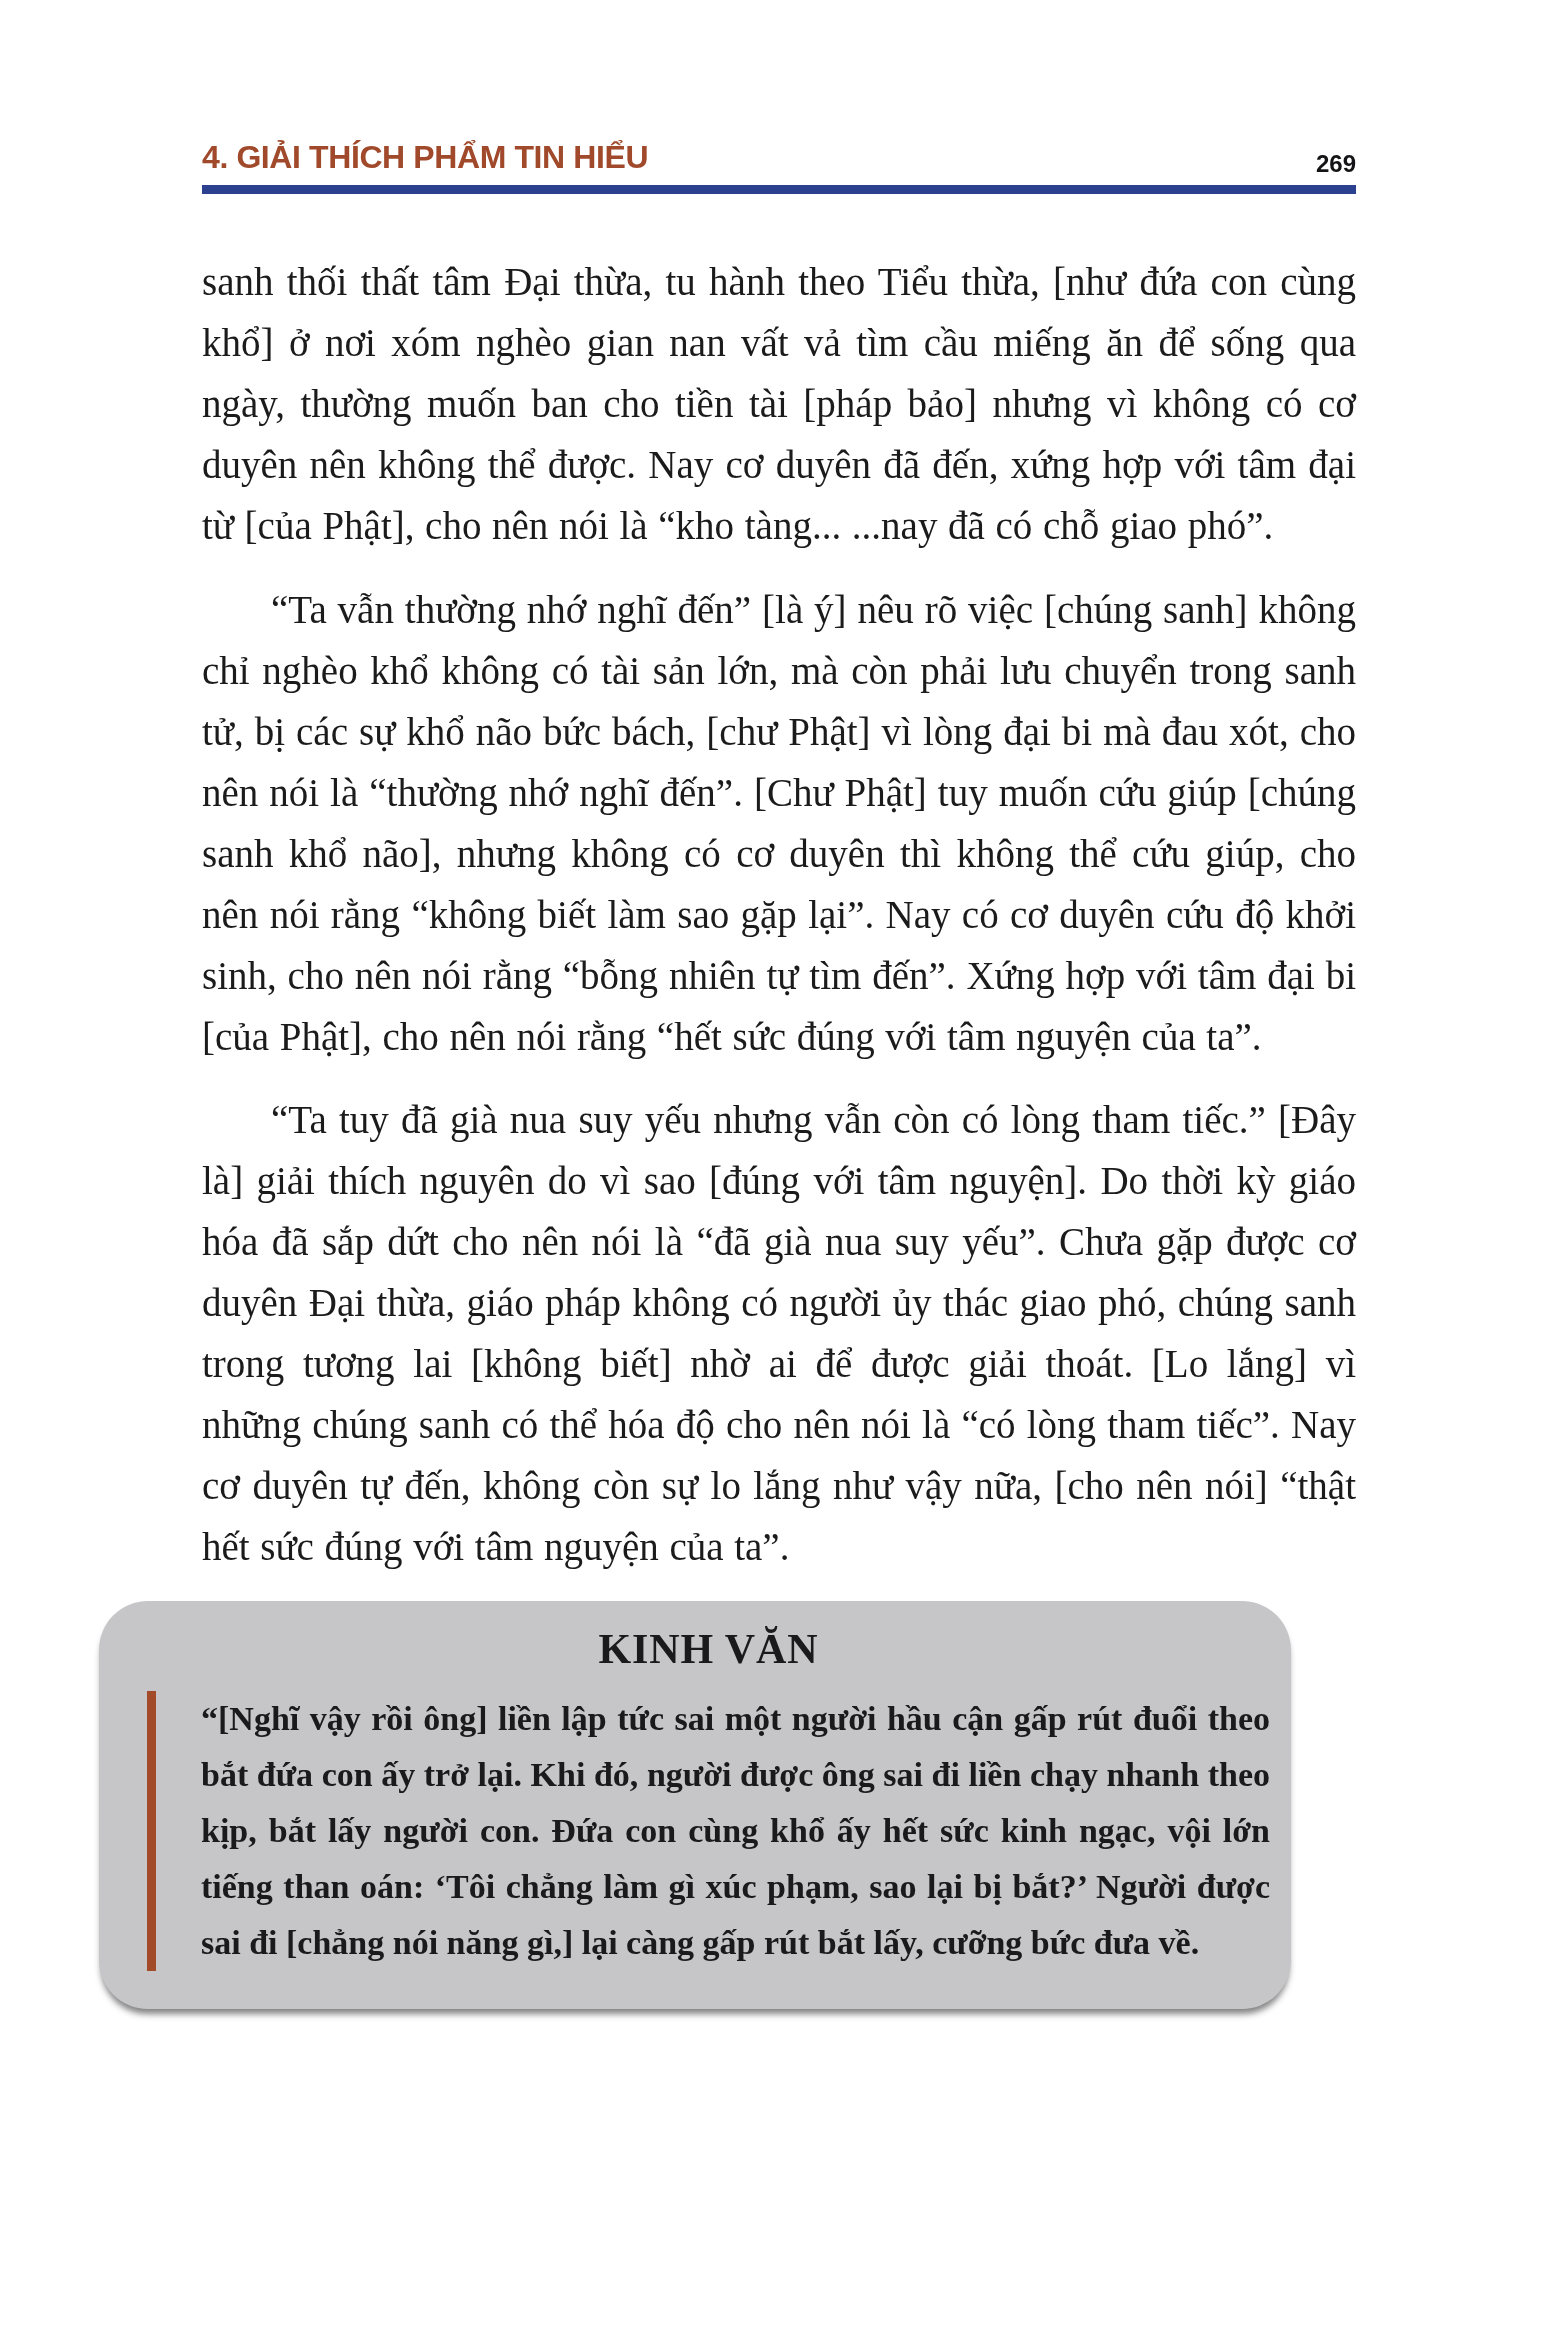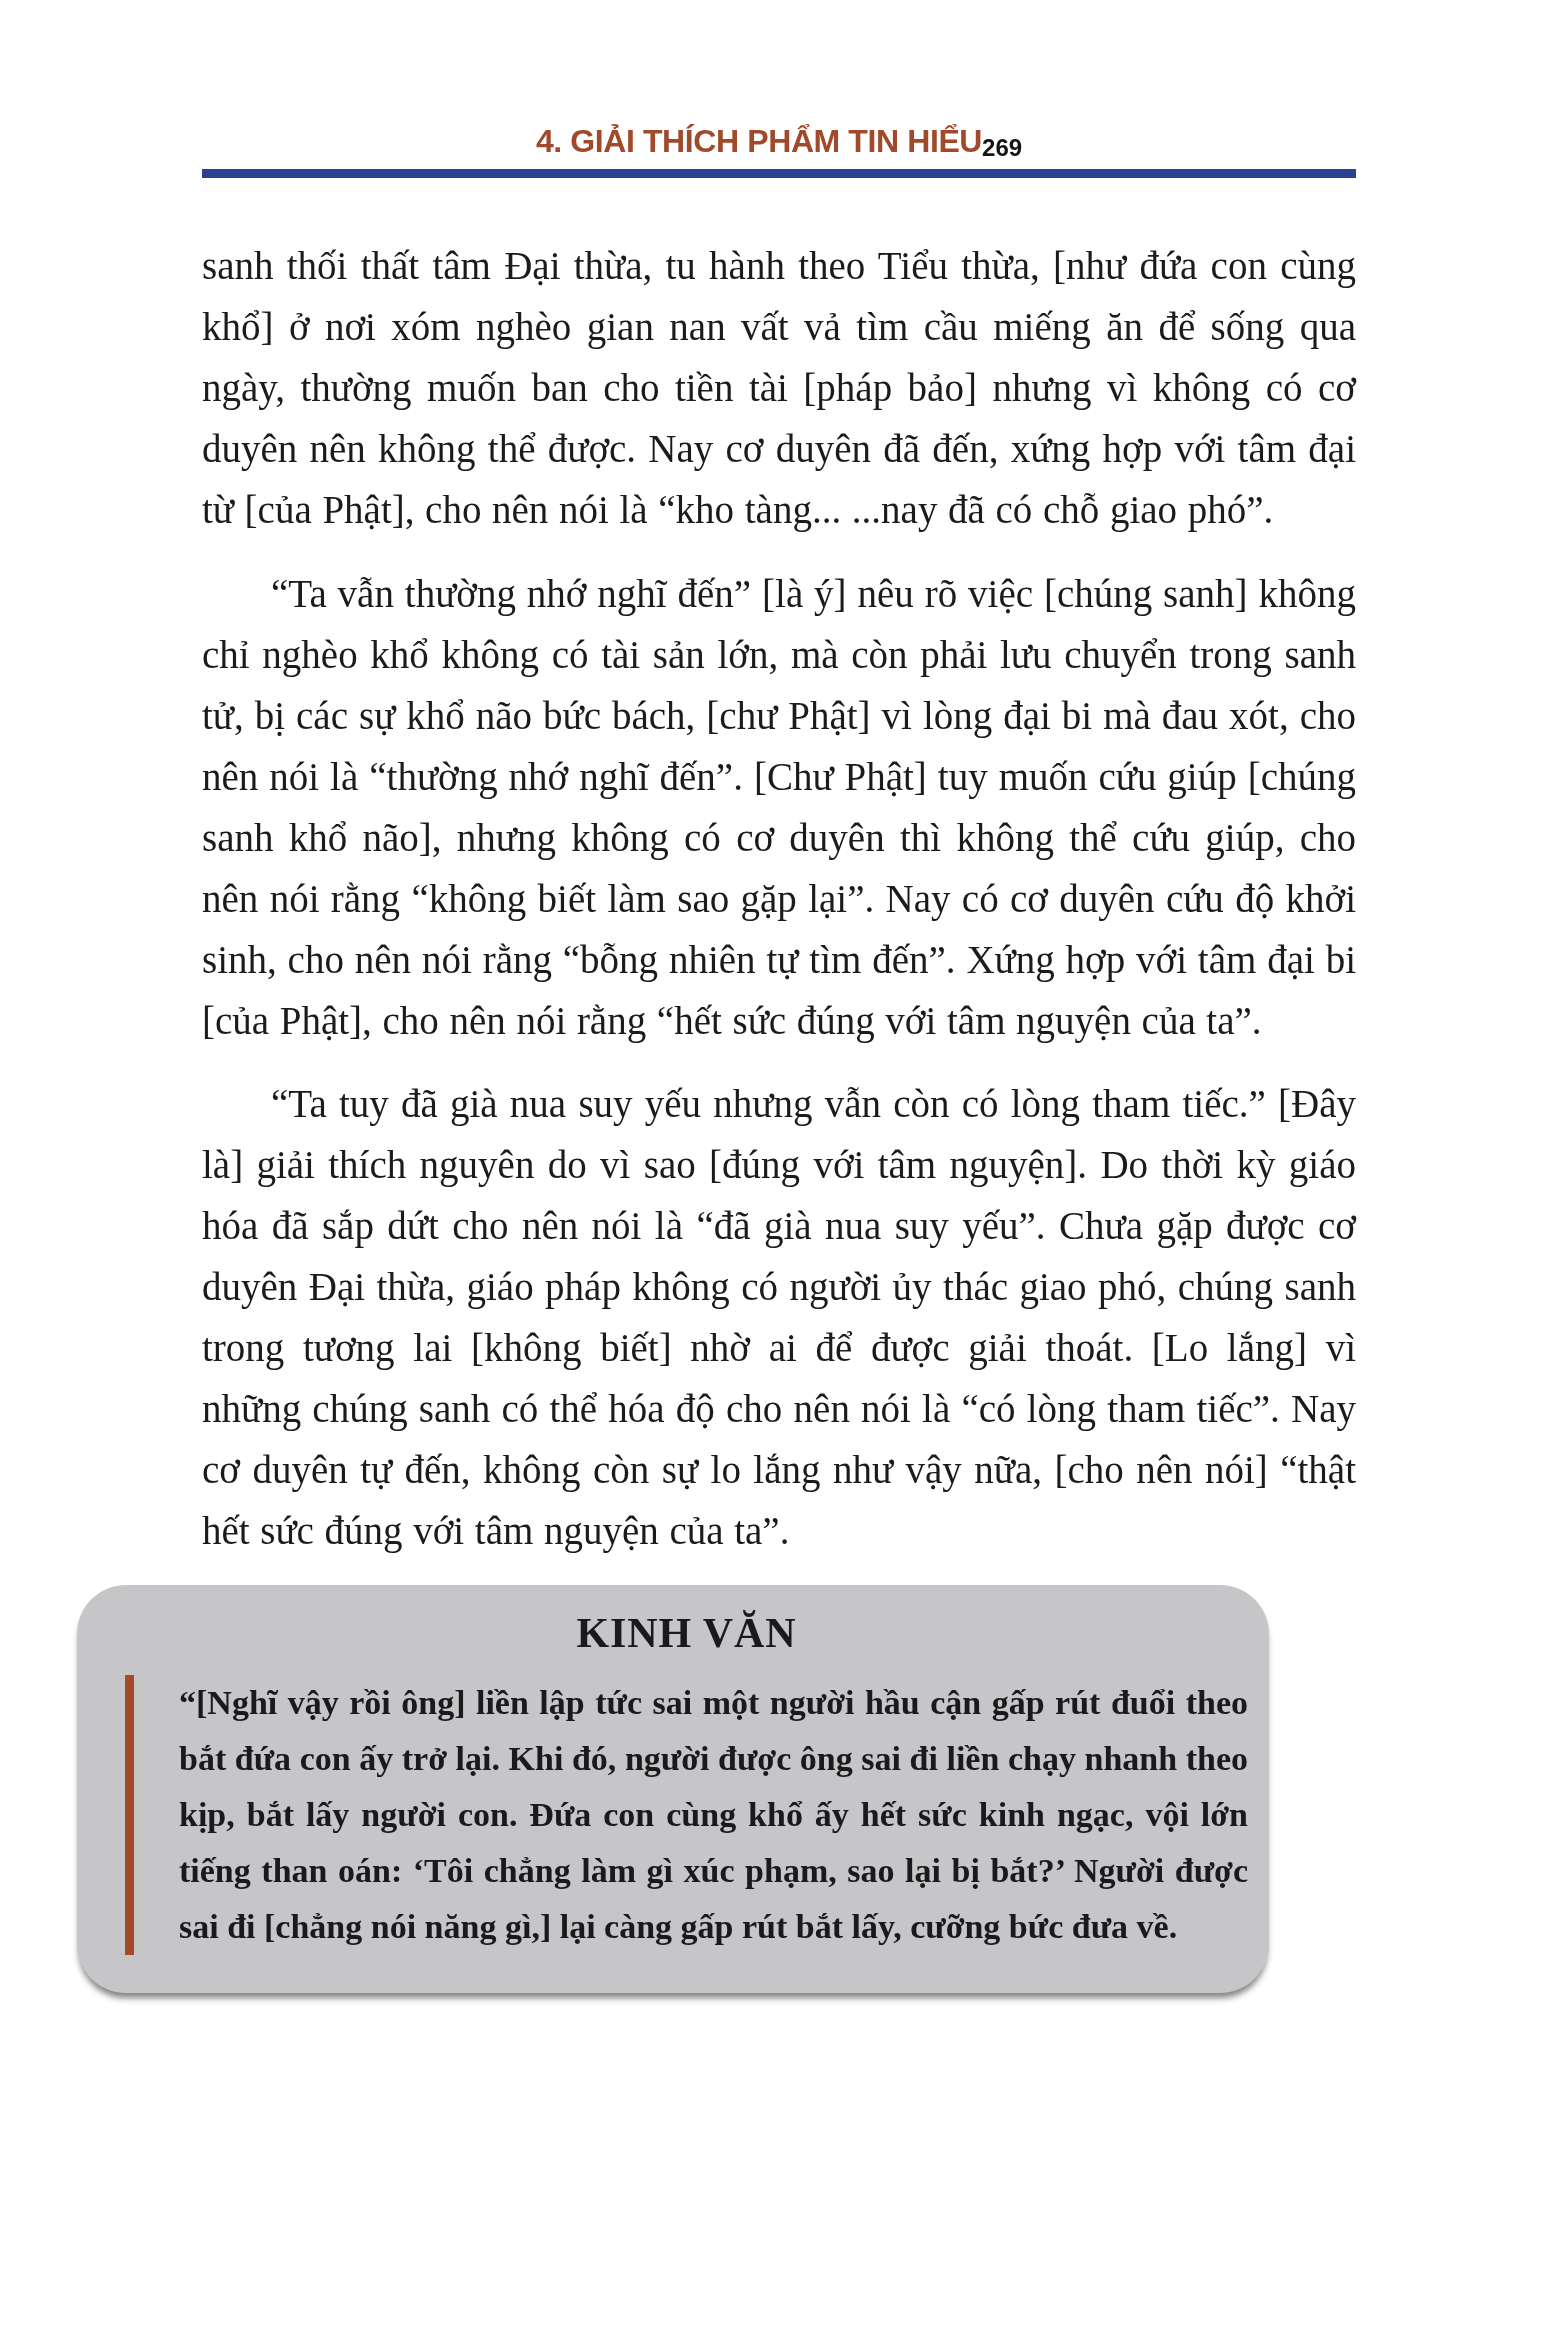--- a/index.html
+++ b/index.html
@@ -21,21 +21,21 @@
   .page{
     position:absolute;top:0;left:0;width:1561px;height:2342px;
   }
   .content{
     margin-left:202px;
     width:1154px;
   }
   
   header{padding-top:123px;}
   .header-row{
-    display:flex;justify-content:center;align-items:flex-end;
+    display:flex;justify-content:space-between;align-items:flex-end;margin-top:16px;
   }
   .chapter{
     font-family:"Liberation Sans","DejaVu Sans",sans-serif;
     font-weight:bold;
     font-size:32px;
     letter-spacing:-0.4px;
     color:var(--header-color);
   }
   .pagenum{
     font-family:"Liberation Sans","DejaVu Sans",sans-serif;
@@ -55,21 +55,21 @@
     font-size:39px;
     line-height:61px;
     text-align:justify;
     margin-bottom:22.6px;
     word-spacing:0.9px;
   }
   .para.indent{text-indent:69px;}
   .seg-italic{}
   
   .kinhvan{
-    margin-left:77px;
+    margin-left:99px;
     width:1192px;
     margin-top:24px;
     background:var(--box-bg);
     border-radius:49px;
     padding:24px 21px 38px 48px;
     box-shadow:0 7px 6px -2.6px rgba(110,110,112,0.85);
   }
   .kinhvan h2{
     text-align:center;
     font-family:"Liberation Serif","DejaVu Serif",serif;

